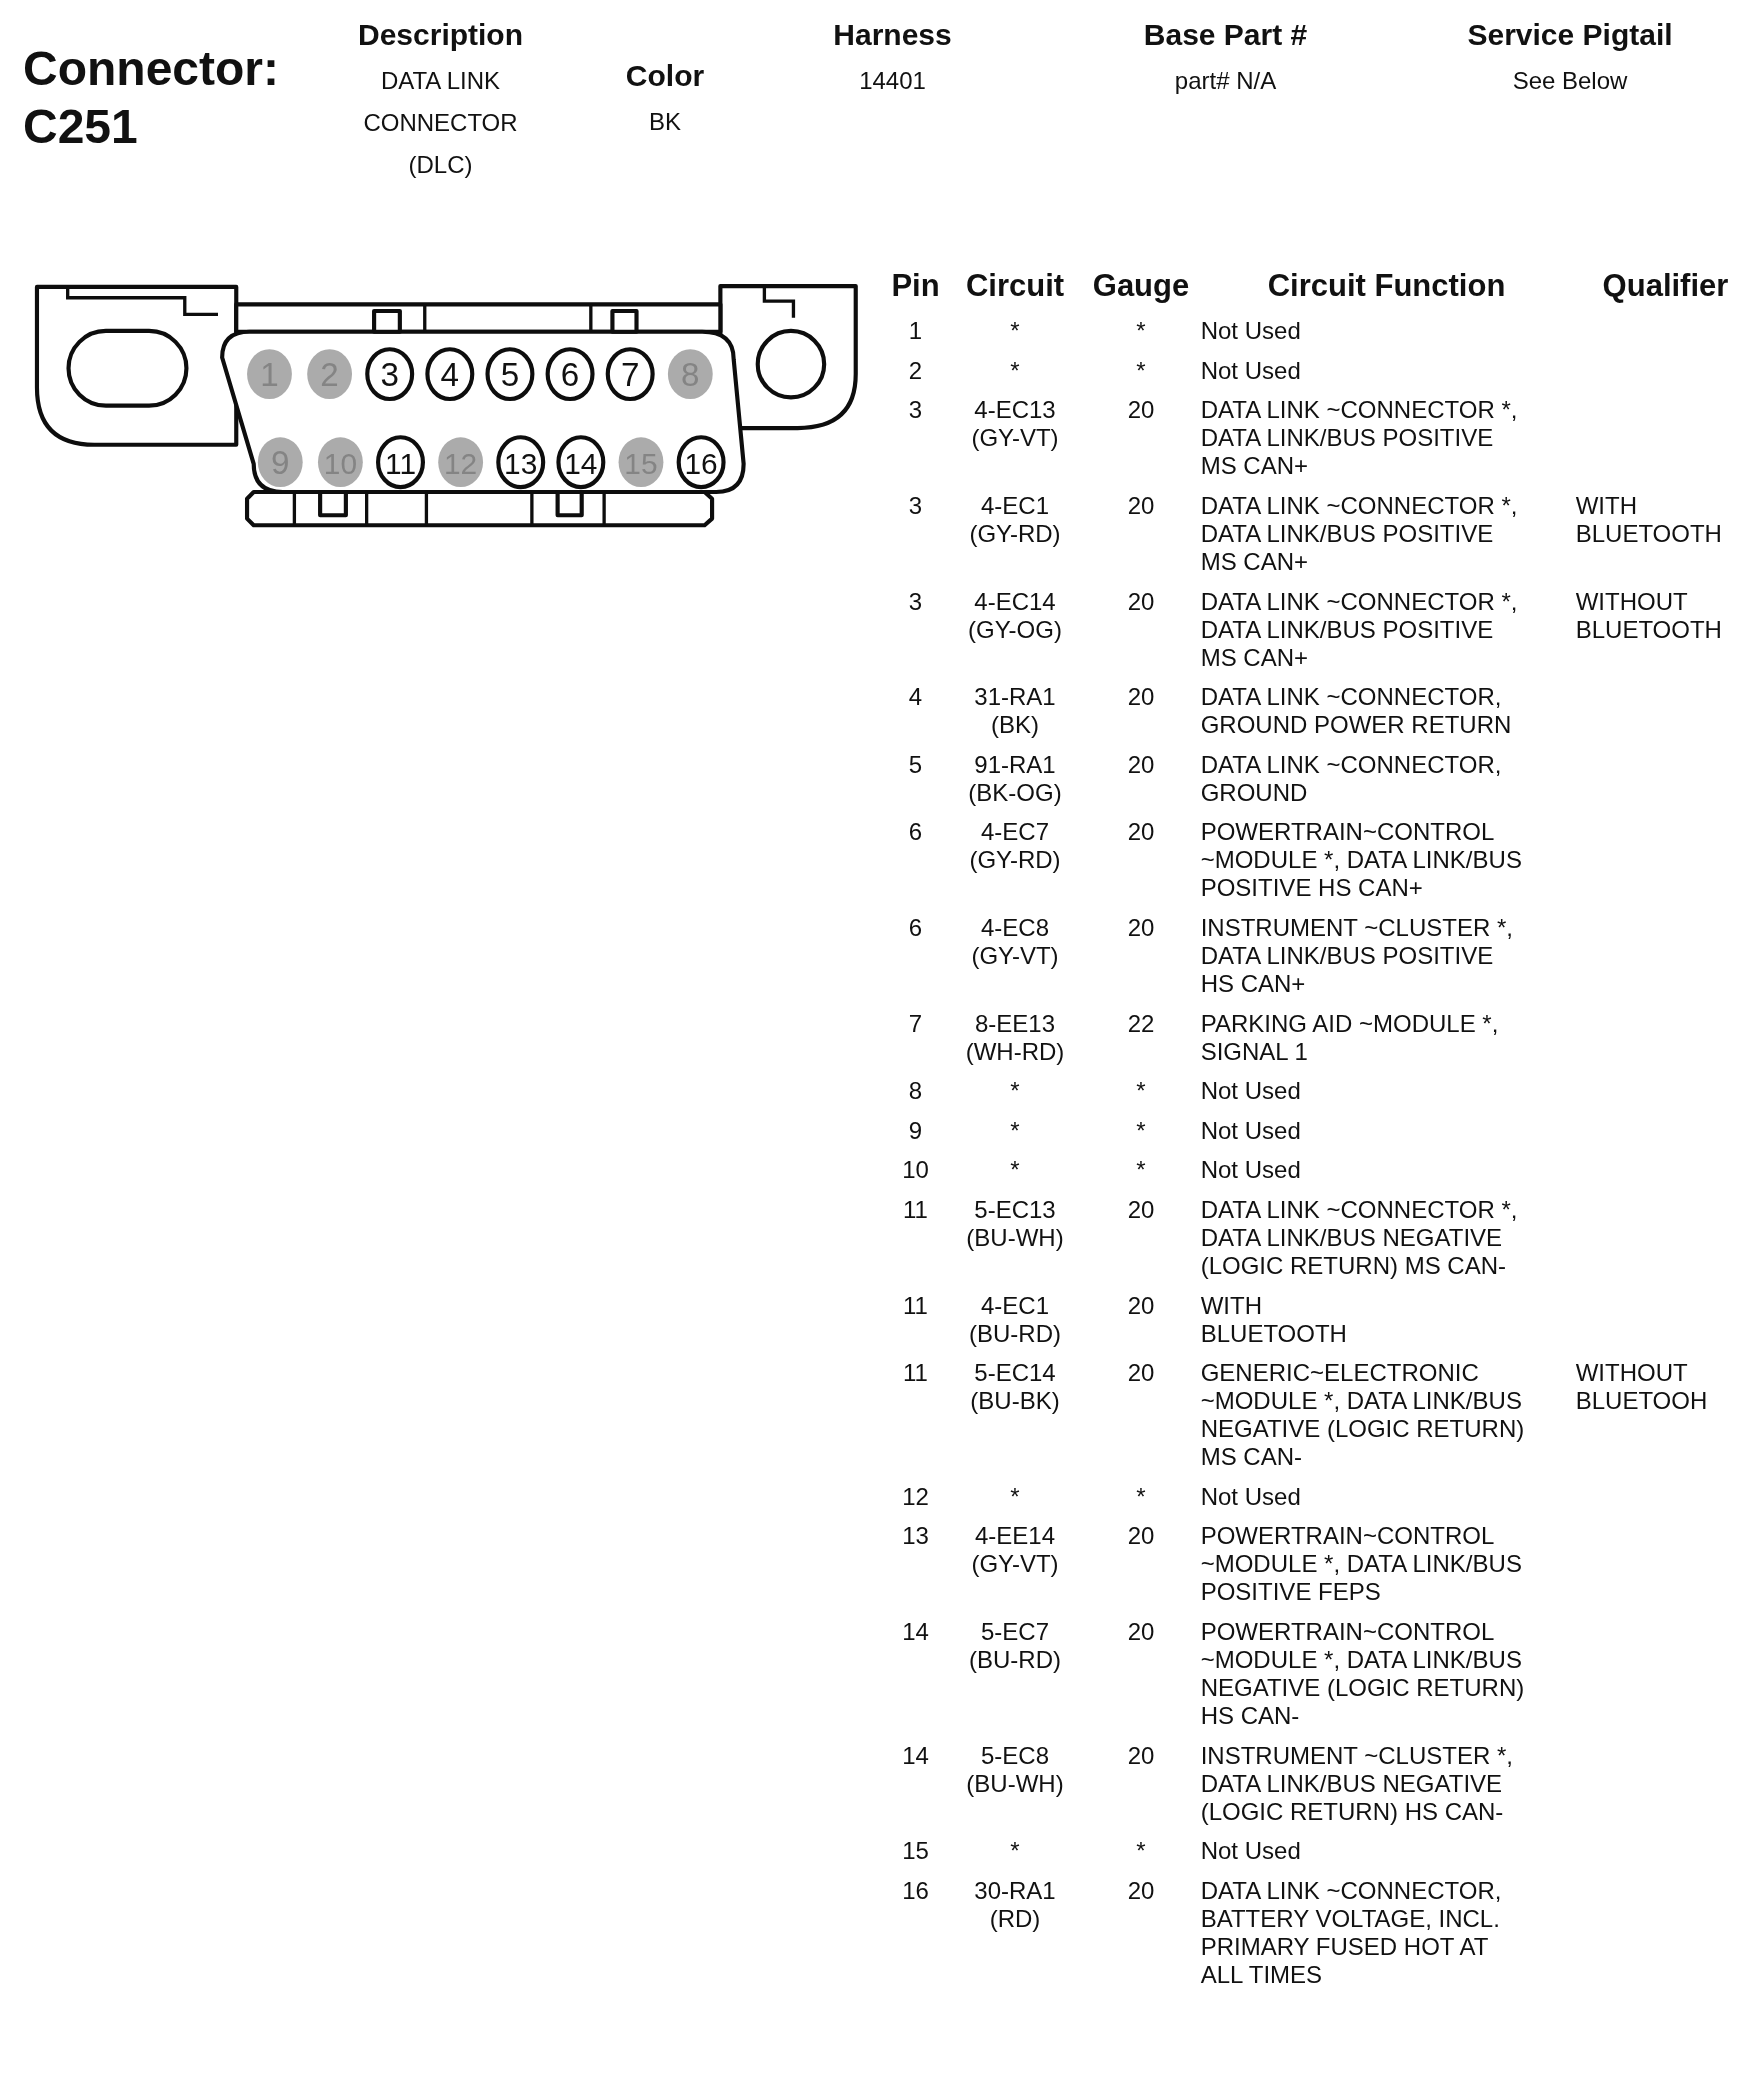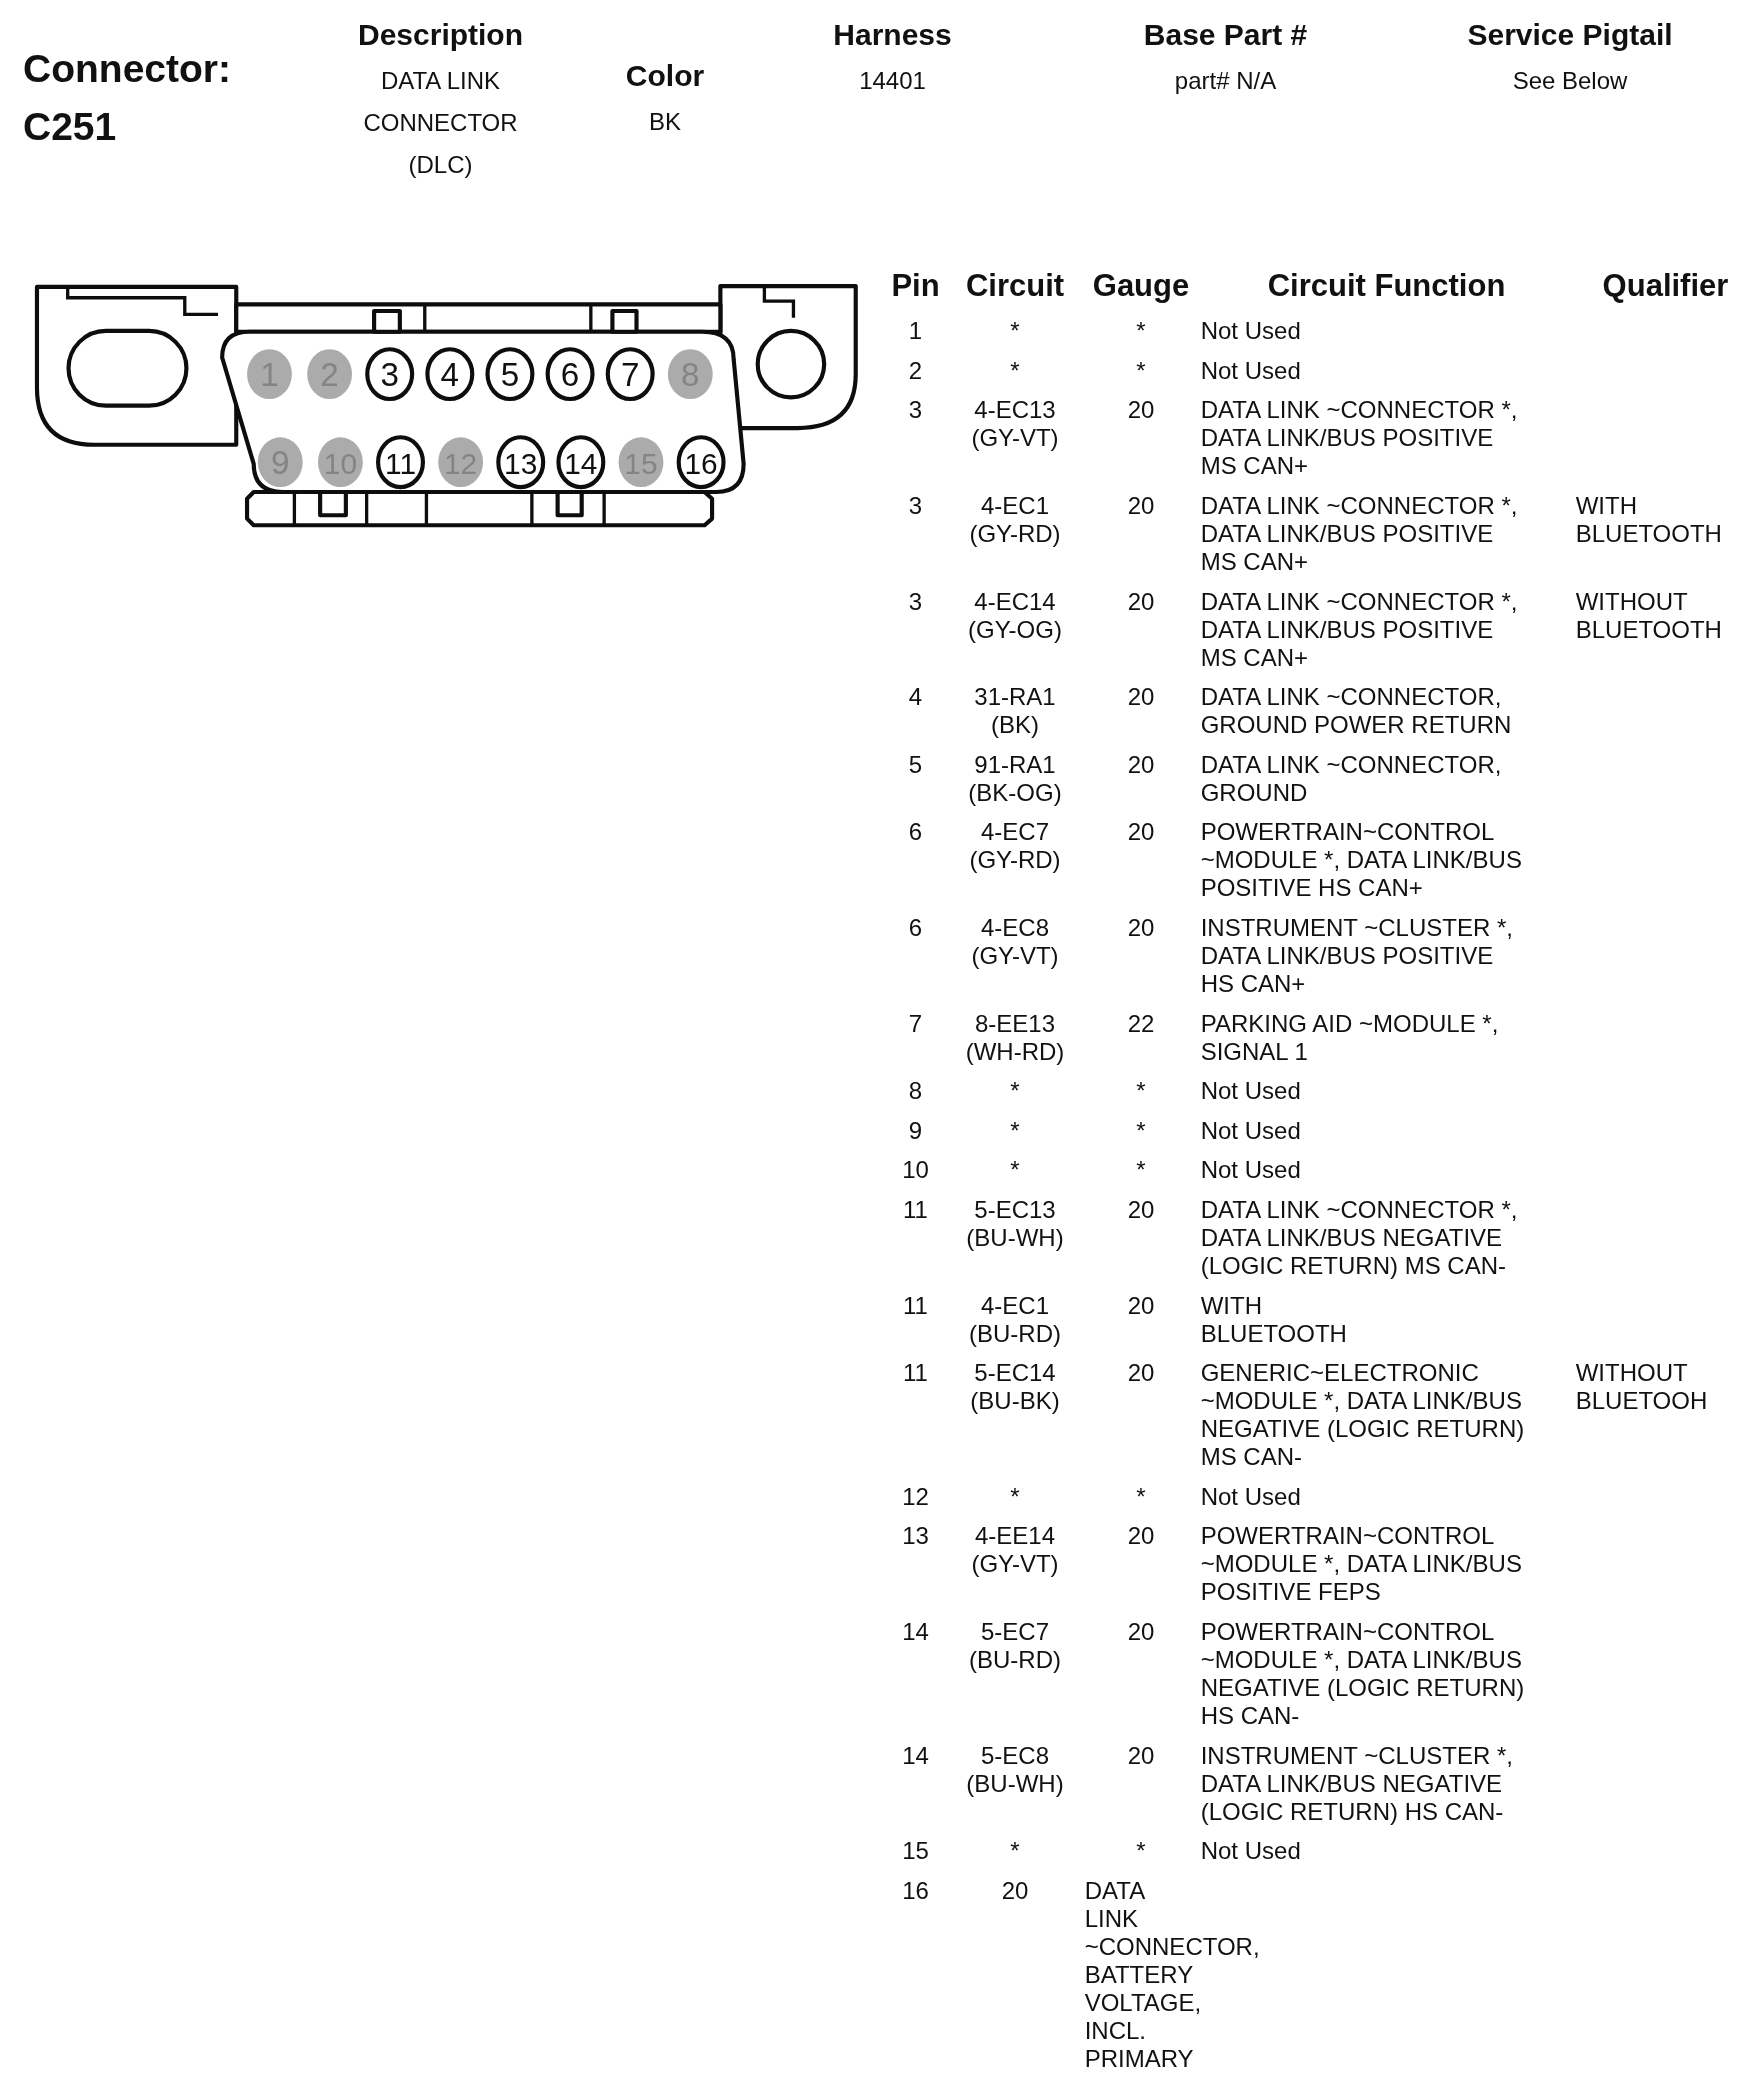--- a/index.html
+++ b/index.html
@@ -2,21 +2,21 @@
 <html style="font-size:13.3px"><head>
 <meta charset="utf-8">
 <style>
   html,body{margin:0;padding:0;}
   body{
     width:1758px;height:2077px;position:relative;background:#ffffff;
     font-family:"Liberation Sans", sans-serif;color:#111;overflow:hidden;
   }
   .abs{position:absolute;}
   
-  .conn-title{left:23px;top:40px;font-size:39px;font-weight:bold;line-height:58px;white-space:pre-line;}
+  .conn-title{left:23px;top:40px;font-size:48px;font-weight:bold;line-height:58px;white-space:pre-line;}
   .hdr-block{text-align:center;}
   .hdr-label{font-weight:bold;font-size:30px;line-height:35px;}
   .hdr-value{font-size:24px;line-height:42px;white-space:pre-line;}
   #blk-description{left:316px;top:16.6px;width:249px;}
   #blk-color{left:582px;top:58px;width:166px;}
   #blk-harness{left:768px;top:16.6px;width:249px;}
   #blk-basepart{left:1101px;top:16.6px;width:249px;}
   #blk-pigtail{left:1437px;top:16.6px;width:266px;}
   .gap8{height:8.3px;}
   
@@ -363,20 +363,22 @@
       </div>
       <div class="t-row">
         <div class="cell c-center">15</div>
         <div class="cell c-center">*</div>
         <div class="cell c-center">*</div>
         <div class="cell c-left">Not Used</div>
         <div class="cell c-left"></div>
       </div>
       <div class="t-row">
         <div class="cell c-center">16</div>
+        <div class="cell c-center">30-RA1
+(RD)</div>
         <div class="cell c-center">20</div>
         <div class="cell c-left">DATA LINK ~CONNECTOR,
 BATTERY VOLTAGE, INCL.
 PRIMARY FUSED HOT AT
 ALL TIMES</div>
         <div class="cell c-left"></div>
       </div>
     </div>
 </div>
 

